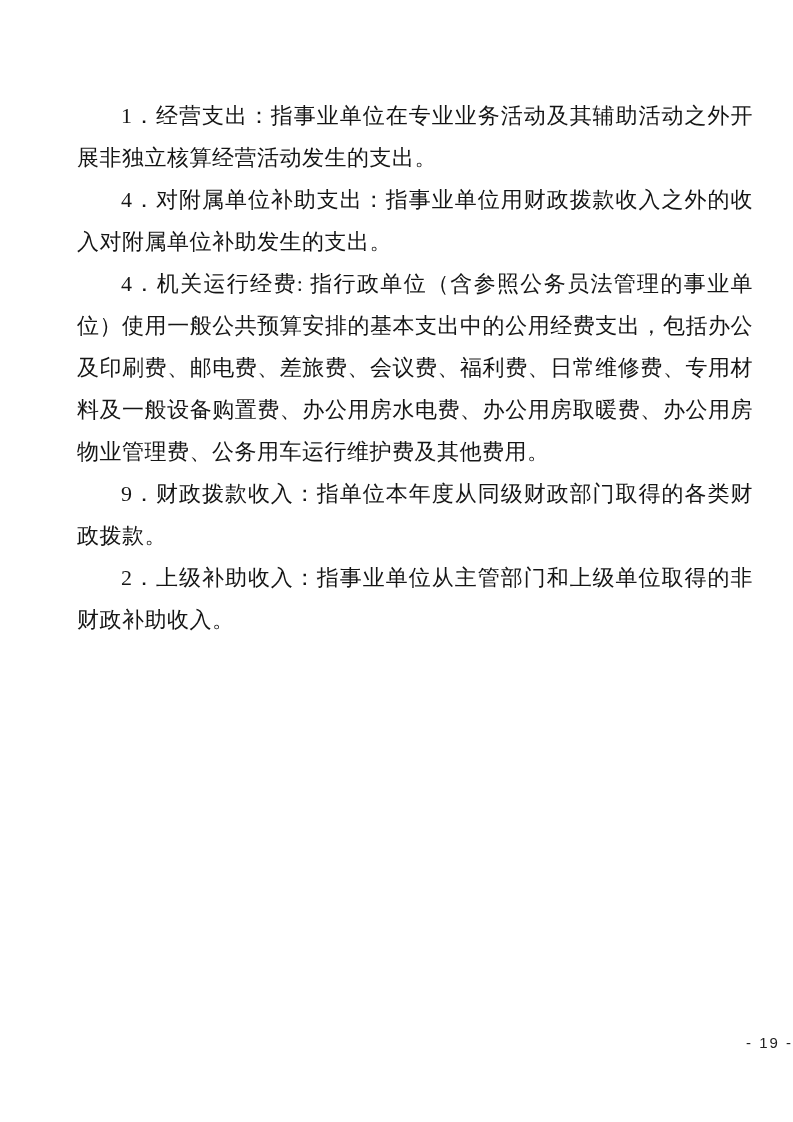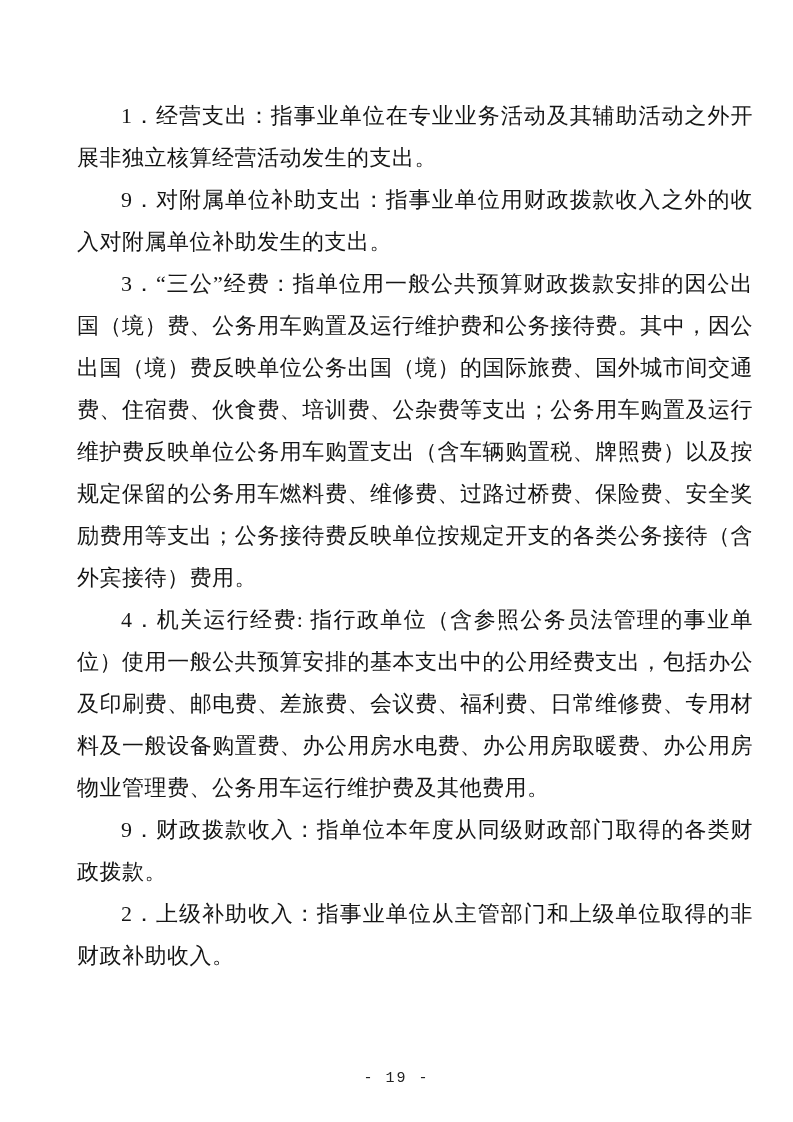--- a/index.html
+++ b/index.html
@@ -36,34 +36,32 @@
     letter-spacing: 0.5px;
     word-break: normal;
     overflow-wrap: break-word;
     color: #151515;
   }
   .page-footer {
     position: absolute;
     left: 0;
     right: 0;
     top: 1034px;
-    text-align: center;
+    text-align: right;
     font-size: 15px;
     letter-spacing: 2px;
     color: #222222;
-    font-family: Liberation Mono, monospace;
-    margin-top: 36px;
+    font-family: Liberation Sans, sans-serif;
   }
 </style>
 </head>
 <body>
 
 <div class="page">
   <div class="body-text">
     <p>1．经营支出：指事业单位在专业业务活动及其辅助活动之外开展非独立核算经营活动发生的支出。</p>
-    <p>9．对附属单位补助支出：指事业单位用财政拨款收入之外的收入对附属单位补助发生的支出。</p>
-    <p>3．“三公”经费：指单位用一般公共预算财政拨款安排的因公出国（境）费、公务用车购置及运行维护费和公务接待费。其中，因公出国（境）费反映单位公务出国（境）的国际旅费、国外城市间交通费、住宿费、伙食费、培训费、公杂费等支出；公务用车购置及运行维护费反映单位公务用车购置支出（含车辆购置税、牌照费）以及按规定保留的公务用车燃料费、维修费、过路过桥费、保险费、安全奖励费用等支出；公务接待费反映单位按规定开支的各类公务接待（含外宾接待）费用。</p>
+    <p>4．对附属单位补助支出：指事业单位用财政拨款收入之外的收入对附属单位补助发生的支出。</p>
     <p>4．机关运行经费: 指行政单位（含参照公务员法管理的事业单位）使用一般公共预算安排的基本支出中的公用经费支出，包括办公及印刷费、邮电费、差旅费、会议费、福利费、日常维修费、专用材料及一般设备购置费、办公用房水电费、办公用房取暖费、办公用房物业管理费、公务用车运行维护费及其他费用。</p>
     <p>9．财政拨款收入：指单位本年度从同级财政部门取得的各类财政拨款。</p>
     <p>2．上级补助收入：指事业单位从主管部门和上级单位取得的非财政补助收入。</p>
   </div>
   <div class="page-footer">- 19 -</div>
 </div>
 
 </body></html>

